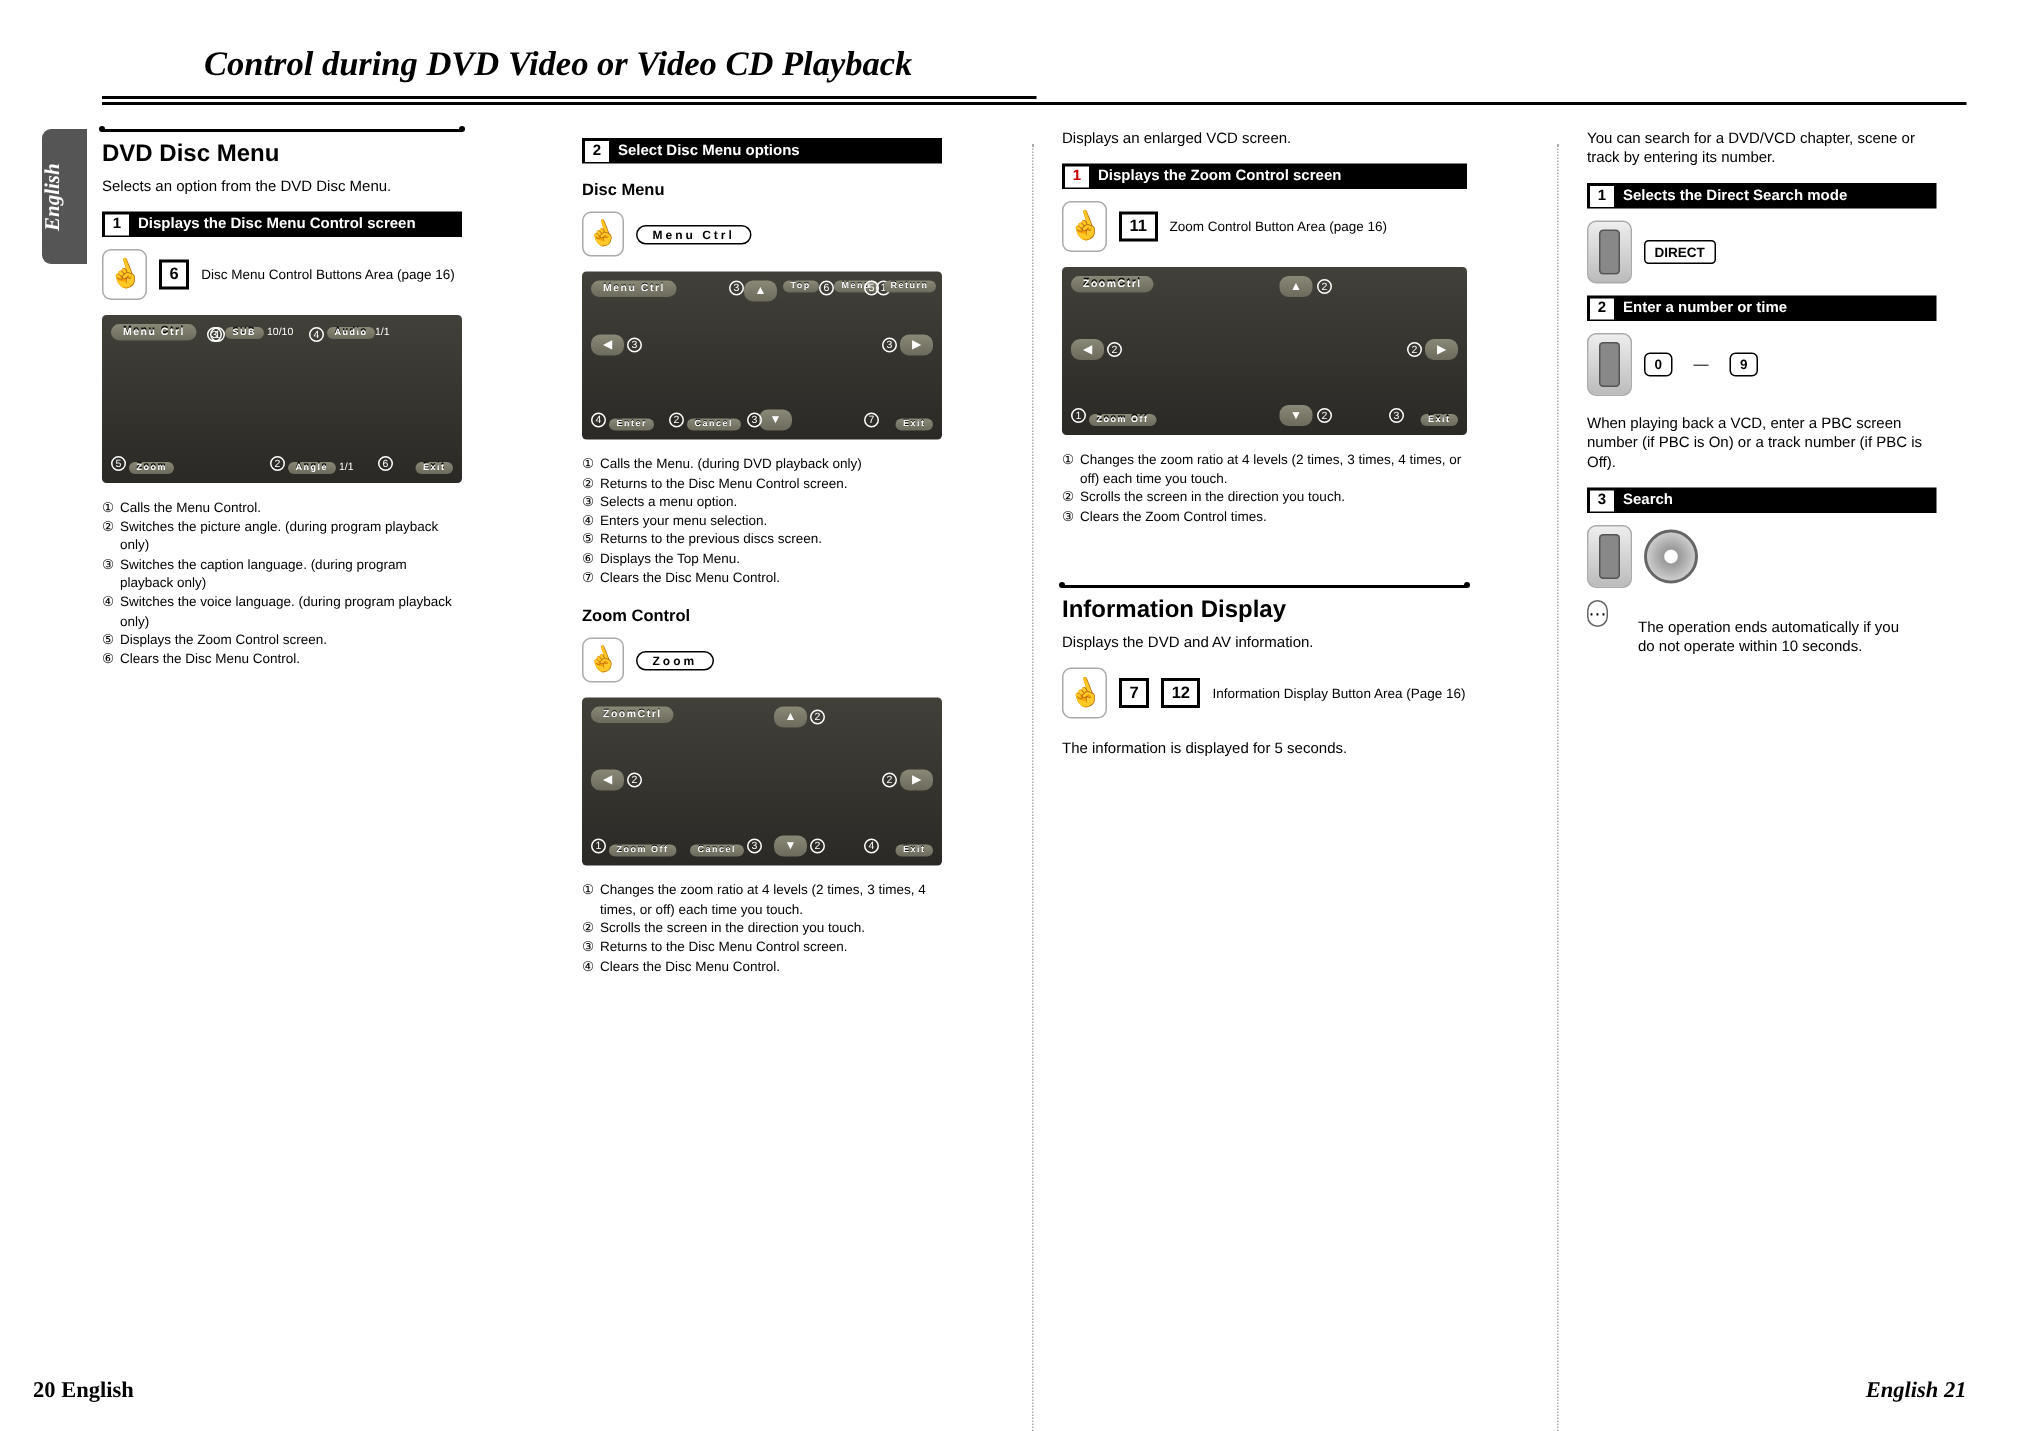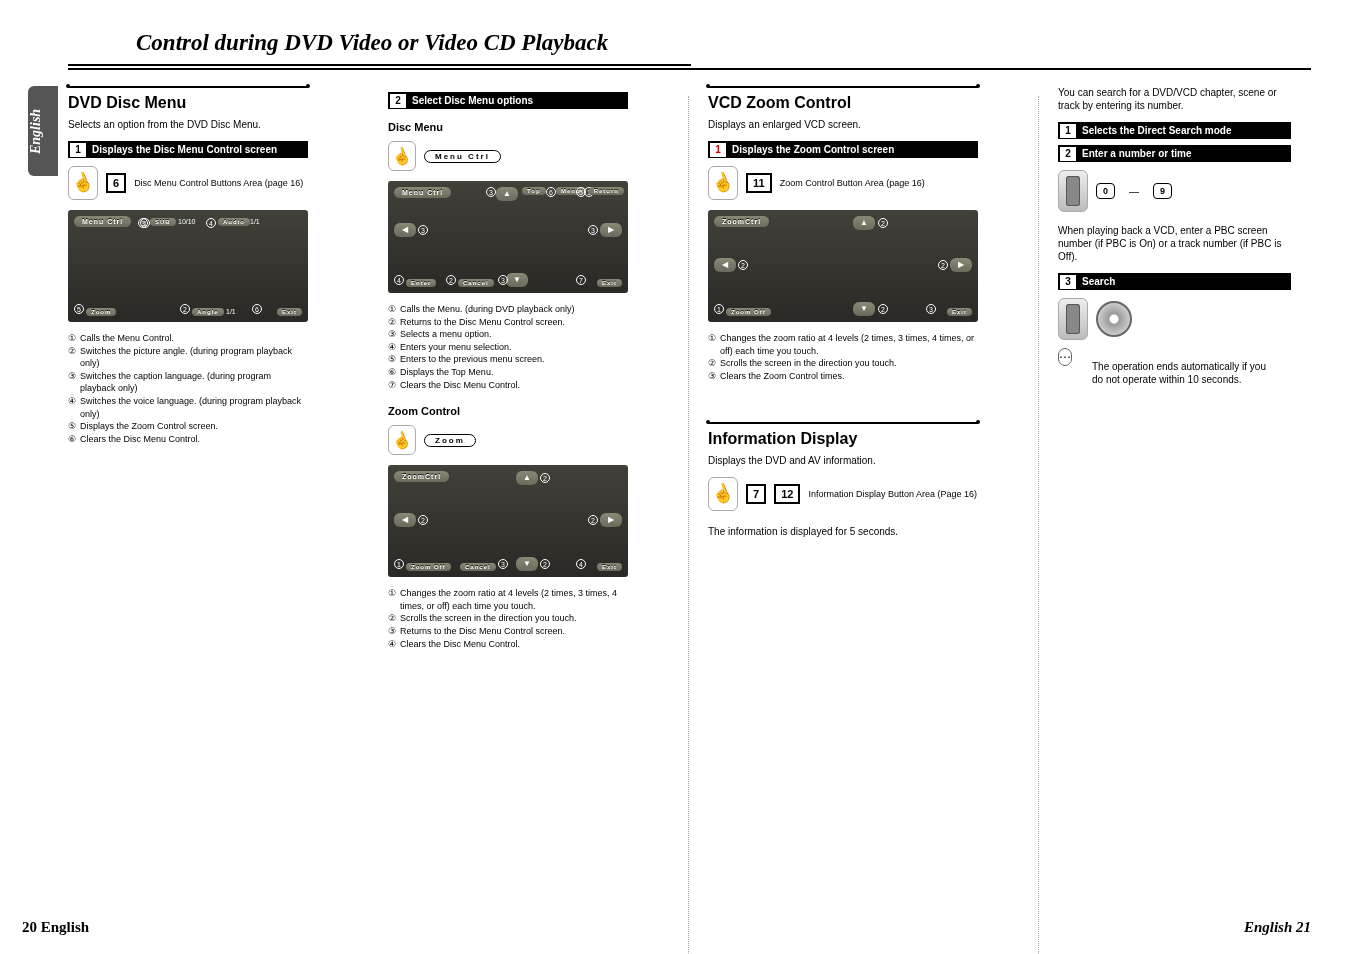--- a/index.html
+++ b/index.html
@@ -344,21 +344,21 @@
       <div class="callout" style="left:110px; bottom:8px;">3</div>
       <div class="callout" style="right:42px; bottom:8px;">7</div>
       <div class="pill smallpill" style="right:6px; bottom:6px;">Exit</div>
     </div>
 
     <ul class="list">
       <li data-num="①">Calls the Menu. (during DVD playback only)</li>
       <li data-num="②">Returns to the Disc Menu Control screen.</li>
       <li data-num="③">Selects a menu option.</li>
       <li data-num="④">Enters your menu selection.</li>
-      <li data-num="⑤">Enters to the previous menu screen.</li>
+      <li data-num="⑤">Returns to the previous discs screen.</li>
       <li data-num="⑥">Displays the Top Menu.</li>
       <li data-num="⑦">Clears the Disc Menu Control.</li>
     </ul>
 
     <div class="subheading">Zoom Control</div>
     <div class="touch-row small">
       <div class="hand-icon"></div>
       <span class="pilllabel">Zoom</span>
     </div>
 
@@ -384,24 +384,20 @@
     <ul class="list">
       <li data-num="①">Changes the zoom ratio at 4 levels (2 times, 3 times, 4 times, or off) each time you touch.</li>
       <li data-num="②">Scrolls the screen in the direction you touch.</li>
       <li data-num="③">Returns to the Disc Menu Control screen.</li>
       <li data-num="④">Clears the Disc Menu Control.</li>
     </ul>
   </div>
 
   <div class="col" style="position:relative;">
     <div class="vsep"></div>
-    <div class="section-wrap">
-      <div class="h2line"></div>
-      <h2 class="section no-top-border">VCD Zoom Control</h2>
-    </div>
     <p class="intro">Displays an enlarged VCD screen.</p>
 
     <div class="stepbar">
       <span class="num" style="background:#fff;color:#c00;">1</span>
       <span>Displays the Zoom Control screen</span>
     </div>
 
     <div class="touch-row">
       <div class="hand-icon"></div>
       <span class="numbox">11</span>
@@ -449,20 +445,24 @@
 
   <div class="col" style="position:relative;">
     <div class="vsep"></div>
     <p class="intro">You can search for a DVD/VCD chapter, scene or track by entering its number.</p>
 
     <div class="stepbar">
       <span class="num">1</span>
       <span>Selects the Direct Search mode</span>
     </div>
 
+    <div class="touch-row">
+      <div class="remote-icon"></div>
+      <span class="keycap" style="border-radius:3px;">DIRECT</span>
+    </div>
 
 
     <div class="stepbar">
       <span class="num">2</span>
       <span>Enter a number or time</span>
     </div>
 
     <div class="touch-row">
       <div class="remote-icon"></div>
       <span class="keycap">0</span>

